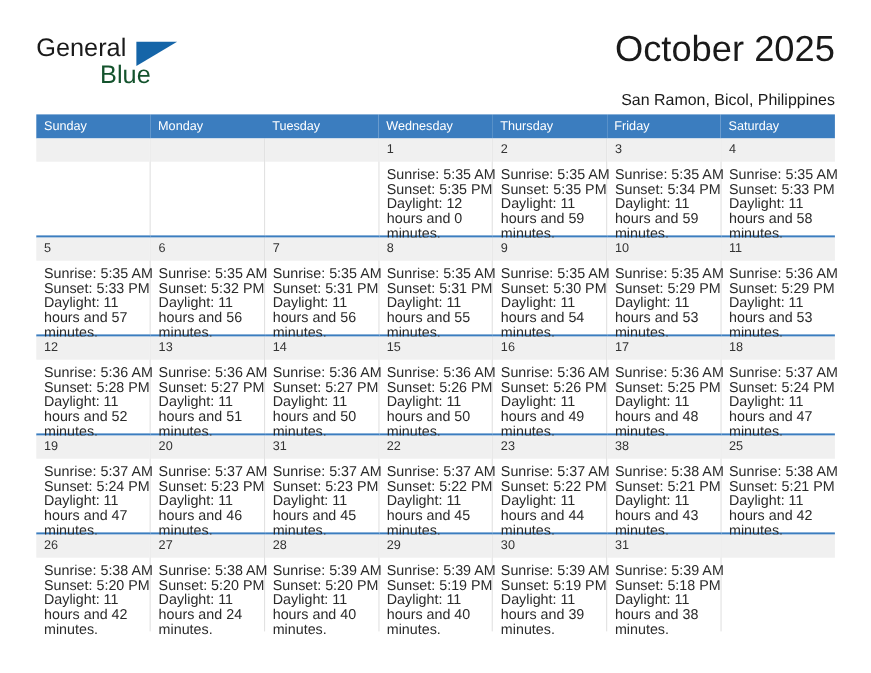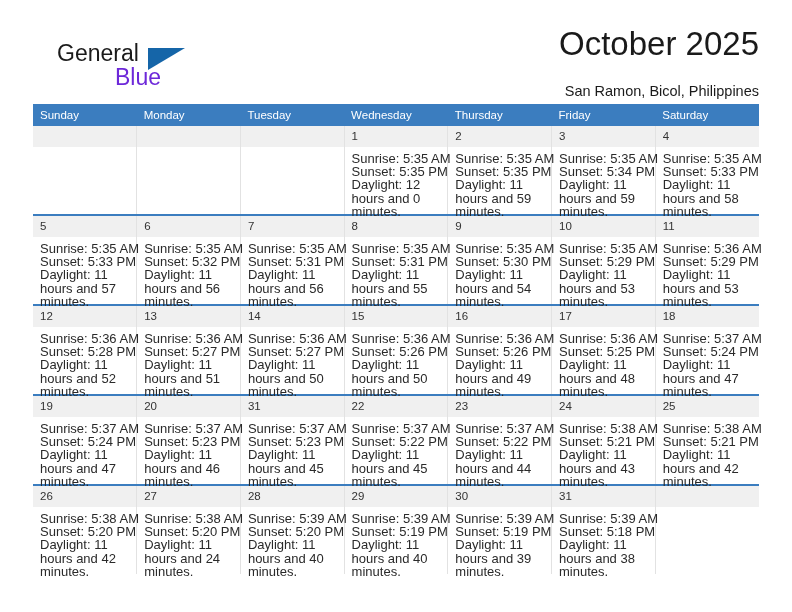--- a/index.html
+++ b/index.html
@@ -27,41 +27,40 @@
     position: absolute;
     left: 33px;
     top: 28px;
     right: 33px;
     height: 70px;
   }
 
   .logo {
     position: absolute;
     left: 0;
-    top: 10px;
+    top: 0;
     width: 190px;
     height: 64px;
-    margin-left: 24px;
   }
   .logo-general {
     position: absolute;
     left: 0;
     top: 2px;
     font-size: 23px;
     letter-spacing: 0px;
     color: #1a1a1a;
     font-family: "Liberation Sans", sans-serif;
     font-weight: 400;
   }
   .logo-blue {
     position: absolute;
     left: 58px;
     top: 26px;
     font-size: 23px;
-    color: #6d28d9;
+    color: #14532d;
     font-family: "Liberation Sans", sans-serif;
     font-weight: 400;
   }
   .logo-triangle {
     position: absolute;
     left: 91px;
     top: 10px;
     width: 0;
     height: 0;
     border-left: 37px solid #1565a8;
@@ -438,21 +437,21 @@
               <span class="daynum">23</span>
               <div class="details">
                 <div>Sunrise: 5:37 AM</div>
                 <div>Sunset: 5:22 PM</div>
                 <div class="daylight">Daylight: 11 hours and 44 minutes.</div>
               </div>
             </div>
           </td>
           <td>
             <div class="cell-inner">
-              <span class="daynum">24</span>
+              <span class="daynum">38</span>
               <div class="details">
                 <div>Sunrise: 5:38 AM</div>
                 <div>Sunset: 5:21 PM</div>
                 <div class="daylight">Daylight: 11 hours and 43 minutes.</div>
               </div>
             </div>
           </td>
           <td>
             <div class="cell-inner">
               <span class="daynum">25</span>

